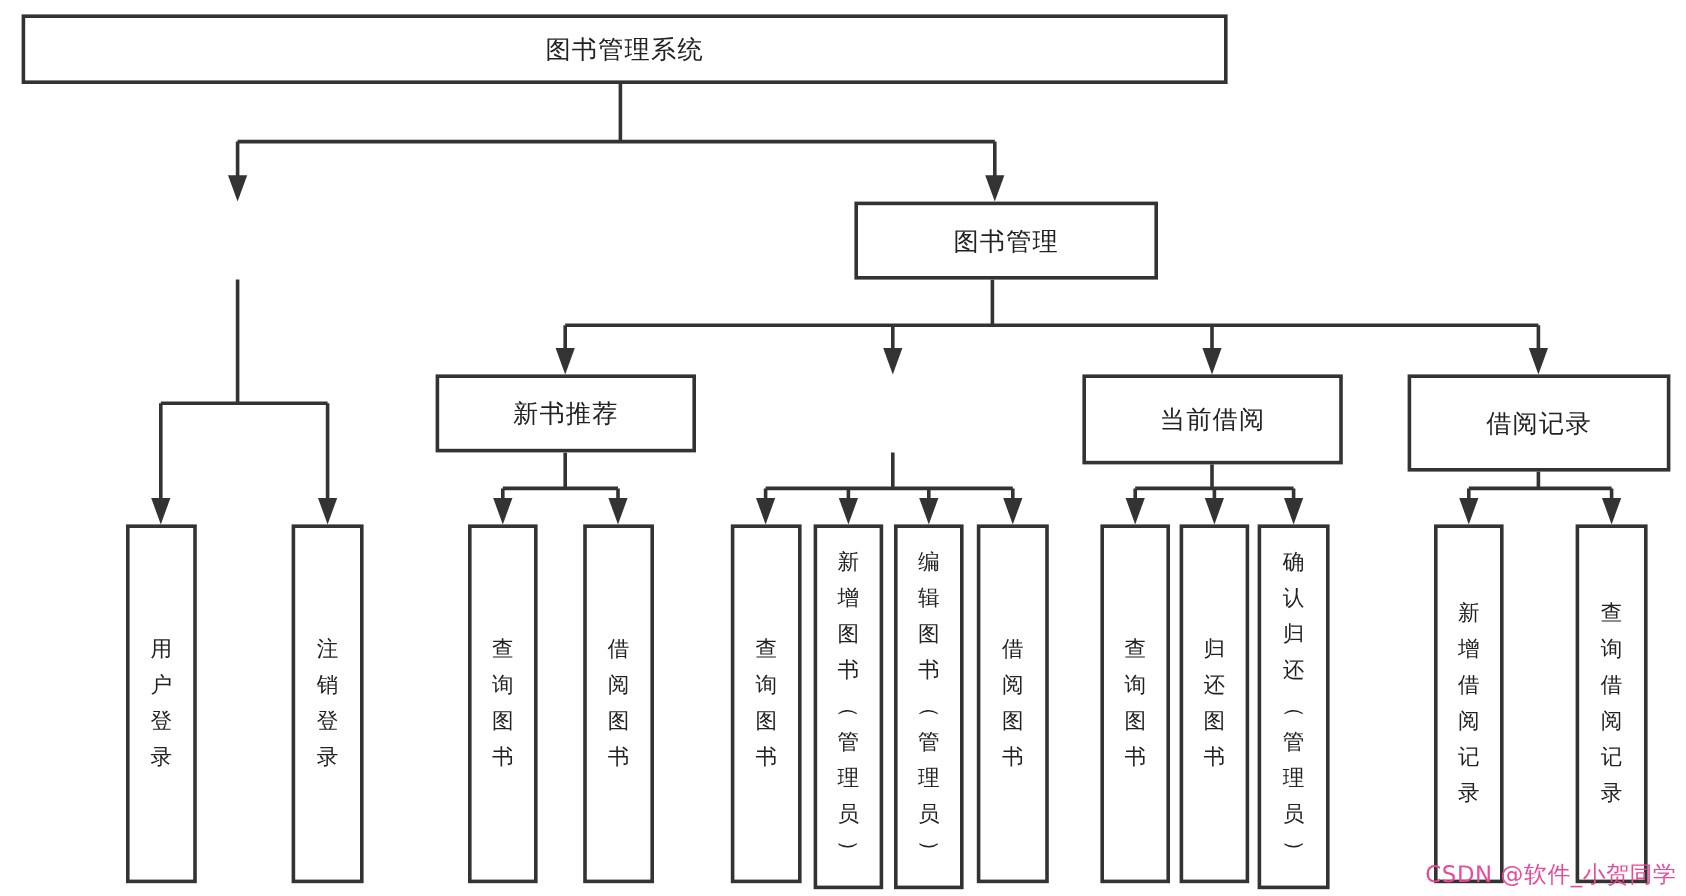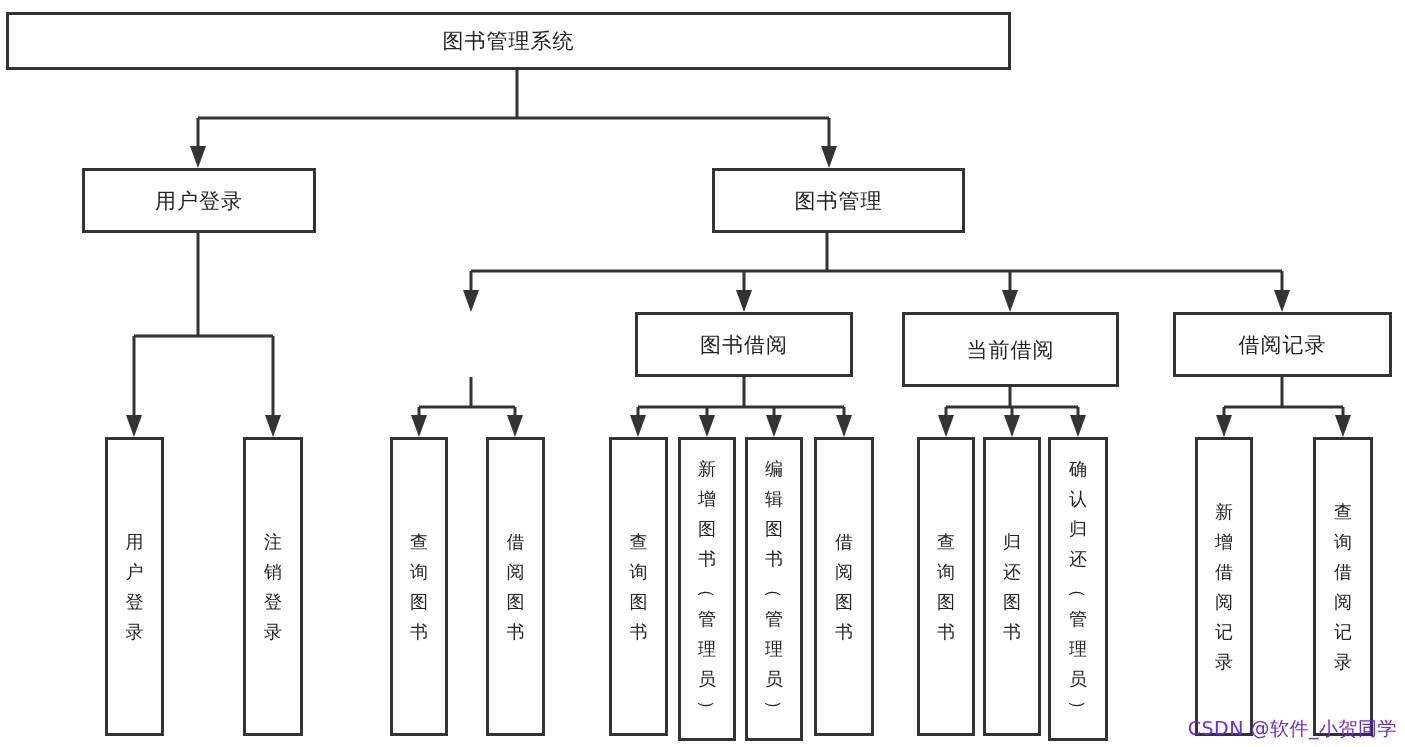--- a/index.html
+++ b/index.html
@@ -18,21 +18,21 @@
   }
   .hnode{font-size:21px;letter-spacing:1px;}
   .vnode{flex-direction:column;}
   .vchar{
     height:30px;width:100%;display:flex;align-items:center;justify-content:center;
     font-size:18px;line-height:1;
   }
   .vpunct{transform:rotate(90deg);}
   .watermark{
     position:absolute;z-index:5;right:8px;bottom:5px;
-    font-size:19px;color:#6d28d9;letter-spacing:0.5px;
+    font-size:19px;color:#ec4899;letter-spacing:0.5px;
     white-space:nowrap;
     margin-left:44px;
   }
 </style>
 </head>
 <body>
 
 <div class="stage">
 
   <svg class="connectors" width="1405" height="747" viewBox="0 0 1405 747">
@@ -65,28 +65,27 @@
       <polygon points="766,415 782,415 774,437"></polygon>
       <polygon points="836,415 852,415 844,437"></polygon>
       <polygon points="938,415 954,415 946,437"></polygon>
       <polygon points="1004,415 1020,415 1012,437"></polygon>
       <polygon points="1070,415 1086,415 1078,437"></polygon>
       <polygon points="1216,415 1232,415 1224,437"></polygon>
       <polygon points="1335,415 1351,415 1343,437"></polygon>
     </g>
   </svg>
 
-  <div class="node hnode" style="left:6px;top:12px;width:1005px;height:58px">图书管理系统</div>
+  <div class="node hnode" style="left:18px;top:12px;width:1005px;height:58px">图书管理系统</div>
 
-  <div class="node hnode" style="left:82px;top:168px;width:234px;height:65px">用户登录</div>
   <div class="node hnode" style="left:712px;top:168px;width:253px;height:65px">图书管理</div>
 
-  <div class="node hnode" style="left:635px;top:312px;width:218px;height:65px">图书借阅</div>
+  <div class="node hnode" style="left:363px;top:312px;width:217px;height:65px">新书推荐</div>
   <div class="node hnode" style="left:902px;top:312px;width:217px;height:75px">当前借阅</div>
-  <div class="node hnode" style="left:1173px;top:312px;width:219px;height:65px">借阅记录</div>
+  <div class="node hnode" style="left:1173px;top:312px;width:219px;height:81px">借阅记录</div>
 
   <div class="node vnode" style="left:105px;top:437px;width:59px;height:299px">
       <span class="vchar">用</span>
       <span class="vchar">户</span>
       <span class="vchar">登</span>
       <span class="vchar">录</span>
     </div>
   <div class="node vnode" style="left:243px;top:437px;width:60px;height:299px">
       <span class="vchar">注</span>
       <span class="vchar">销</span>

